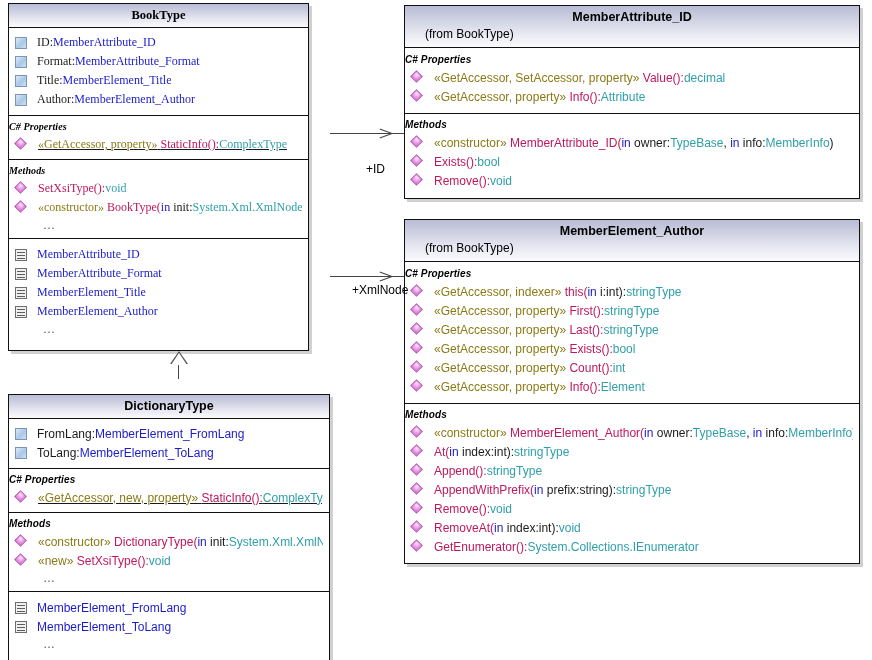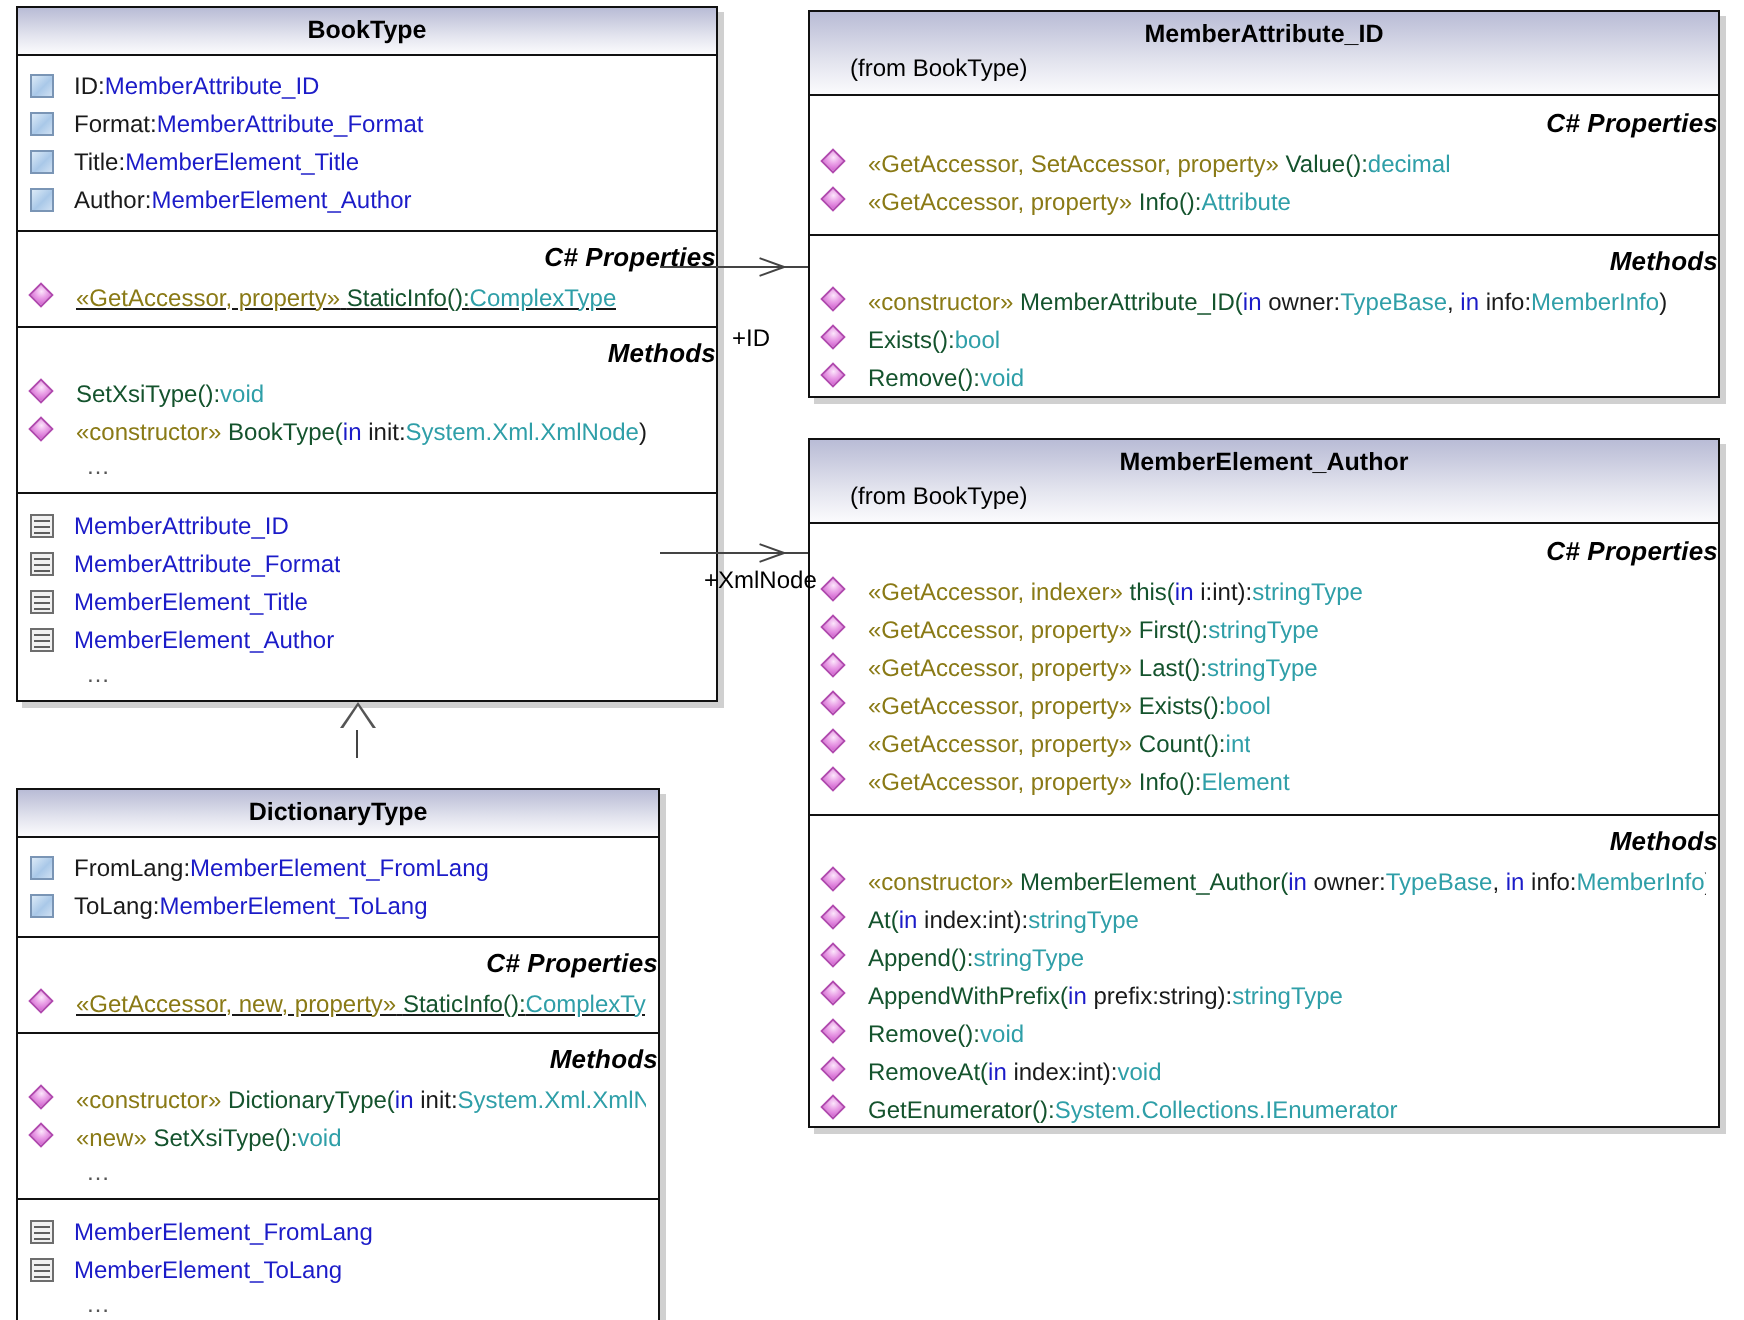--- a/index.html
+++ b/index.html
@@ -47,24 +47,24 @@
     line-height: 14px;
   }
 
   .uml-section {
     border-top: 1px solid #111111;
     padding: 4px 0 5px 0;
   }
   .uml-section.first { border-top: none; }
 
   .section-label {
-    text-align: right;
+    text-align: left;
     font-style: italic;
     font-weight: bold;
-    font-size: 13px;
+    font-size: 10px;
     color: #000000;
     margin: 1px 0 3px 0;
     letter-spacing: 0.1px;
   }
 
   .uml-row {
     display: flex;
     align-items: center;
     padding: 0 6px;
     height: 19px;
@@ -120,21 +120,21 @@
   .ico-inner:before {
     content: "";
     position: absolute;
     left: 1px; top: 2px; right: 1px;
     height: 7px;
     background: repeating-linear-gradient(to bottom, #5d5d5d 0 1px, transparent 1px 3px);
   }
 
   
   .stereo  { color: #8a7a16; }
-  .mname   { color: #14532d; }
+  .mname   { color: #be185d; }
   .mtype   { color: #2f9fa8; }
   .kw-in   { color: #1b1bc8; }
   .ptype   { color: #2f9fa8; text-align: right; }
   .static  { text-decoration: underline; }
   .attrname{ color: #1b1bc8; }
 
   
   .conn { position: absolute; }
   .hline { background: #444444; height: 1px; }
   .vline { background: #444444; width: 1px; }
@@ -171,21 +171,21 @@
     position: absolute;
     width: 0; height: 0;
     border-left: 9px solid transparent;
     border-right: 9px solid transparent;
     border-bottom: 13px solid #555555;
   }
 </style>
 </head>
 <body>
 
-<div class="uml-class" style="left:8px; top:3px; width:351px; height:348px;">
+<div class="uml-class" style="left:8px; top:3px; width:301px; height:348px;font-family:Liberation Serif, serif;">
   <div class="uml-header" style="height:24px;">
     <div class="uml-title">BookType</div>
   </div>
 
   <div class="uml-section first" style="padding-top:5px;padding-bottom:6px;">
     <div class="uml-row">
       <span class="ico ico-attr"></span>
       <span class="txt"><span>ID:</span><span class="attrname">MemberAttribute_ID</span></span>
     </div>
     <div class="uml-row">

